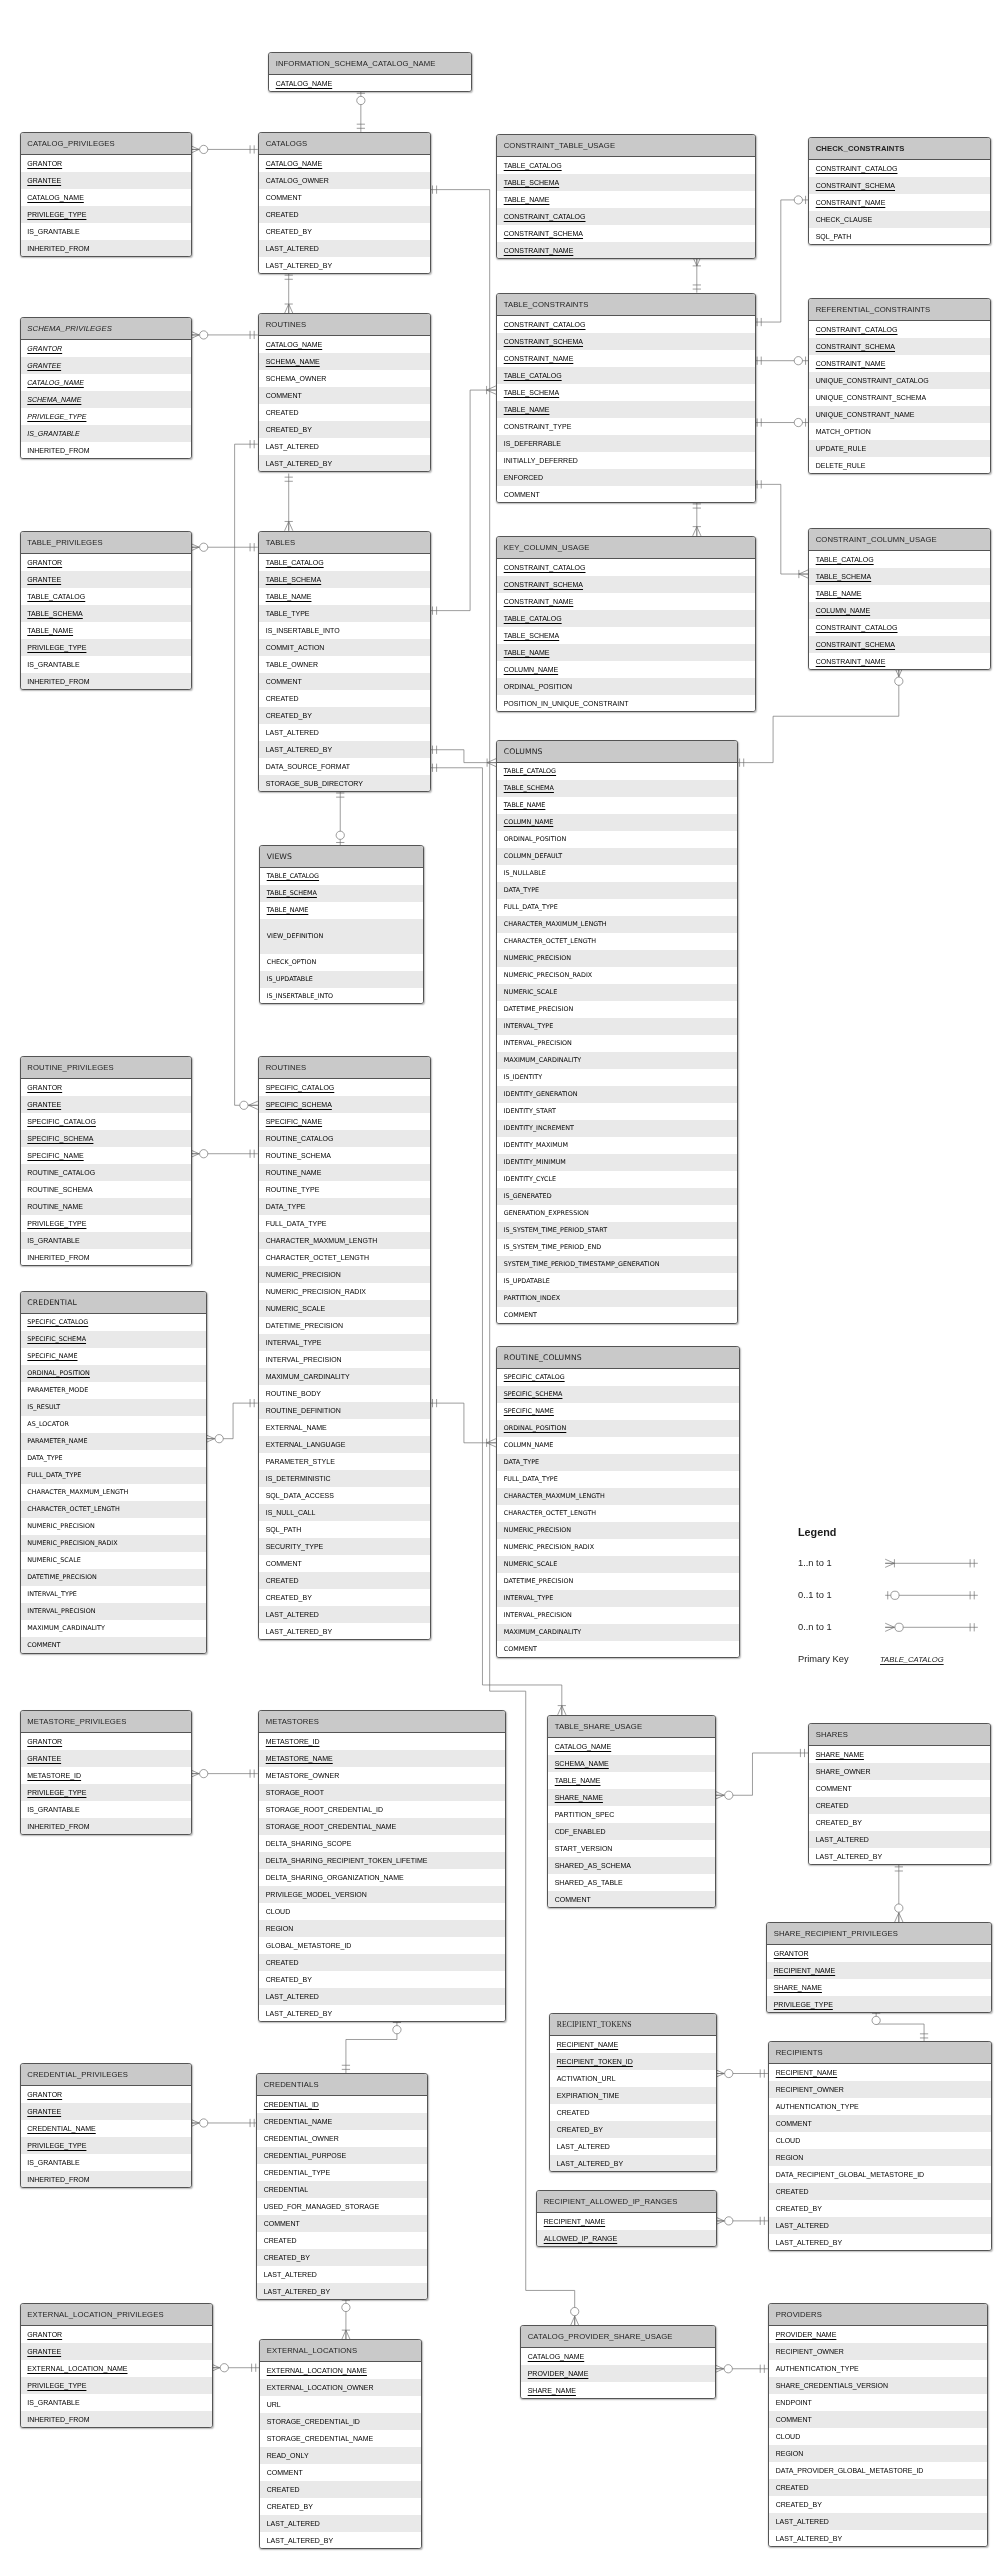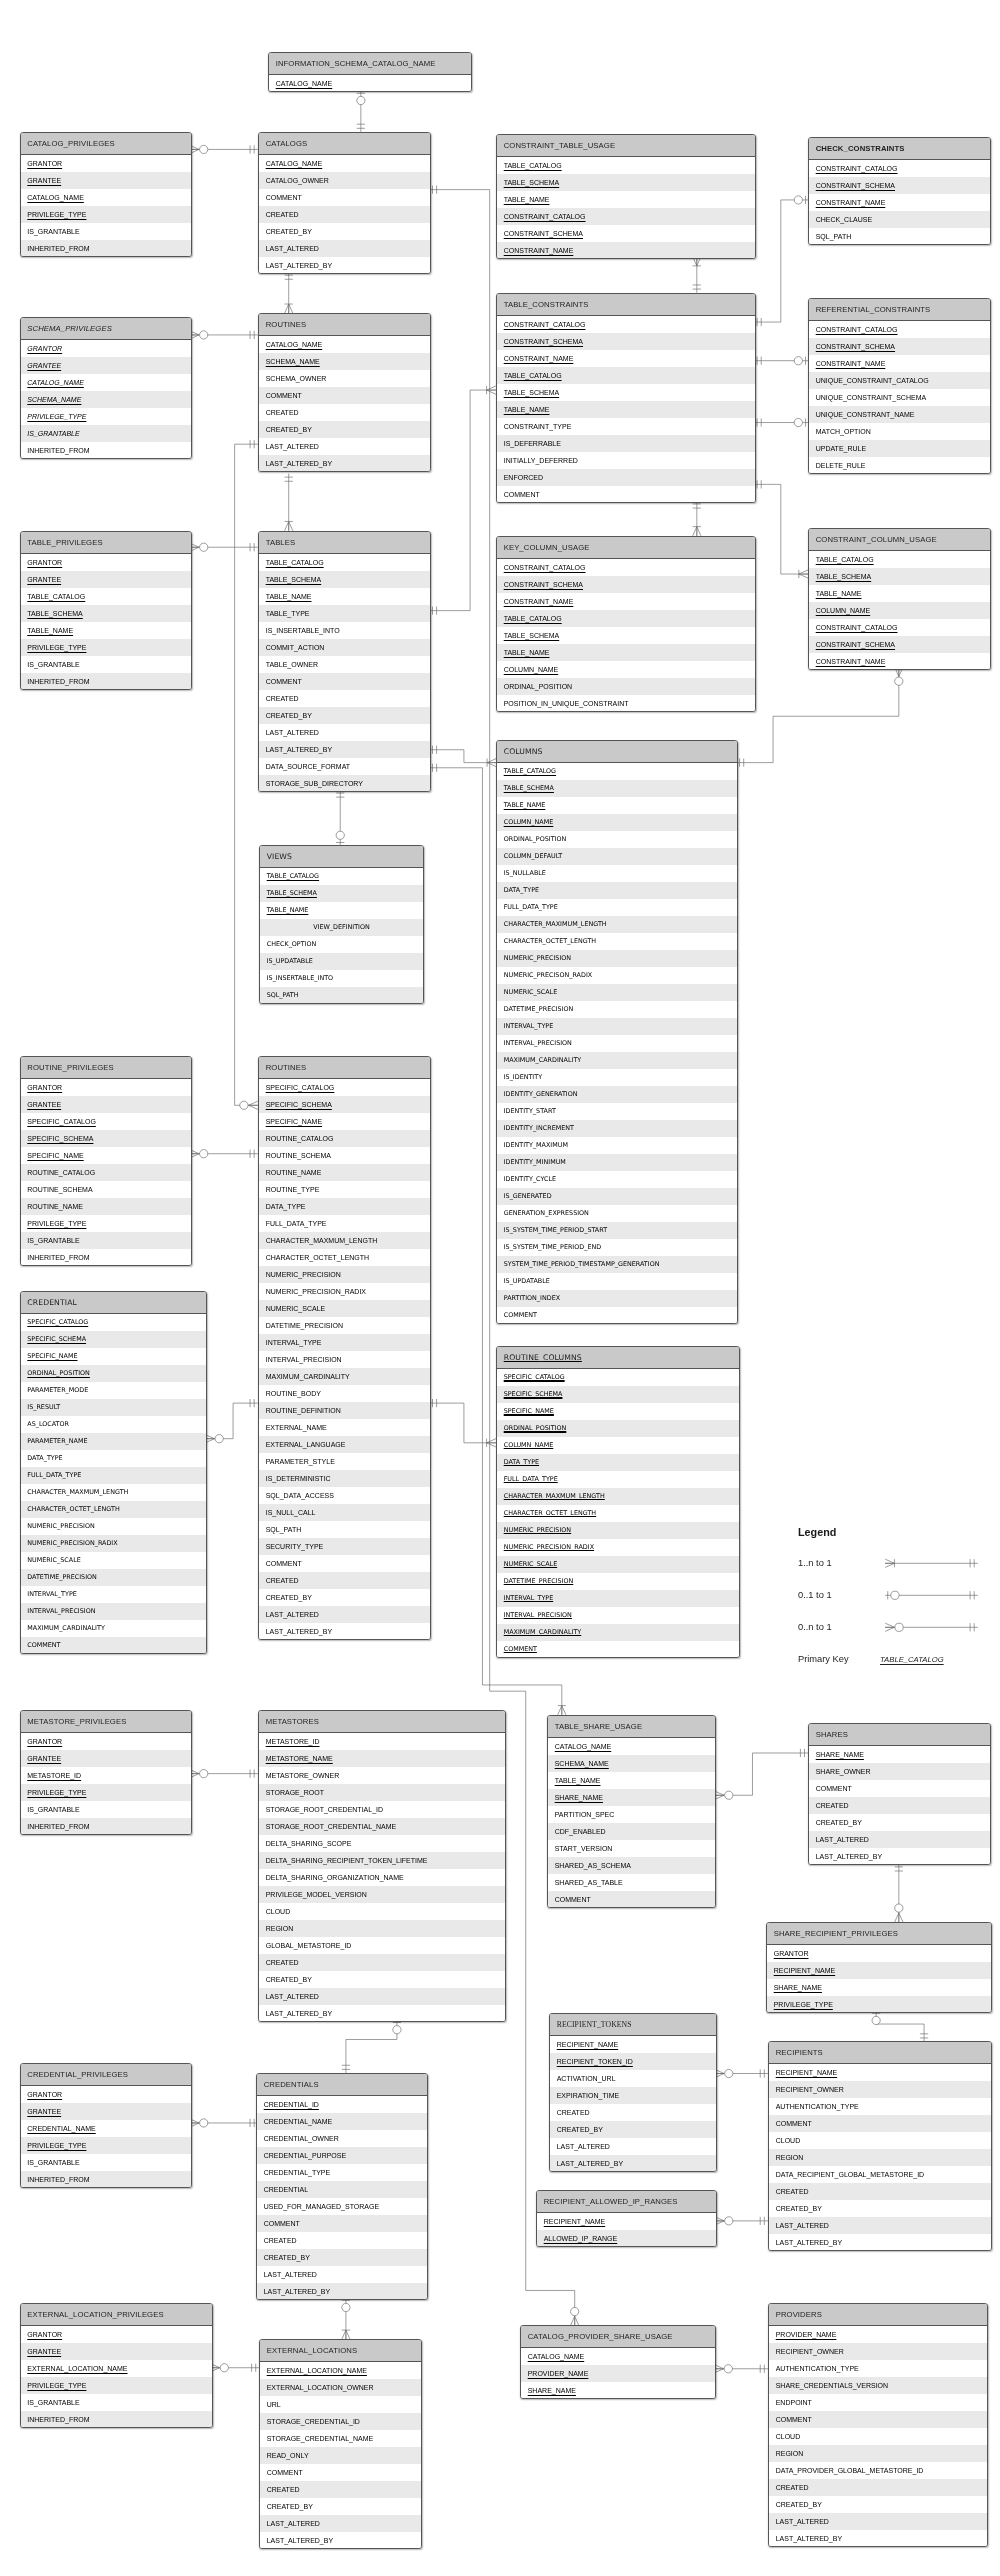--- a/index.html
+++ b/index.html
@@ -756,21 +756,21 @@
         <div class="t-header" style="height: 20.6px;">VIEWS</div>
         <div class="t-row even" style="height: 17px;">
           <span class="pk ">TABLE_CATALOG</span>
         </div>
         <div class="t-row odd" style="height: 17px;">
           <span class="pk ">TABLE_SCHEMA</span>
         </div>
         <div class="t-row even" style="height: 17px;">
           <span class="pk ">TABLE_NAME</span>
         </div>
-        <div class="t-row odd" style="height: 17px; justify-content: center;">
+        <div class="t-row odd" style="height: 35px;">
           <span class="">VIEW_DEFINITION</span>
         </div>
         <div class="t-row even" style="height: 17px;">
           <span class="">CHECK_OPTION</span>
         </div>
         <div class="t-row odd" style="height: 17px;">
           <span class="">IS_UPDATABLE</span>
         </div>
         <div class="t-row even" style="height: 17px;">
           <span class="">IS_INSERTABLE_INTO</span>
@@ -973,21 +973,21 @@
         <div class="t-row odd" style="height: 17px;">
           <span class="">INTERVAL_PRECISION</span>
         </div>
         <div class="t-row even" style="height: 17px;">
           <span class="">MAXIMUM_CARDINALITY</span>
         </div>
         <div class="t-row odd" style="height: 17px;">
           <span class="">COMMENT</span>
         </div>
       </div>
-      <div class="table wide" style="left: 496px; top: 1346px; width: 242px; height: 310px; text-decoration: underline;">
+      <div class="table wide" style="left: 496px; top: 1346px; width: 242px; height: 310px;">
         <div class="t-header" style="height: 20.6px;">ROUTINE_COLUMNS</div>
         <div class="t-row even" style="height: 17px;">
           <span class="pk ">SPECIFIC_CATALOG</span>
         </div>
         <div class="t-row odd" style="height: 17px;">
           <span class="pk ">SPECIFIC_SCHEMA</span>
         </div>
         <div class="t-row even" style="height: 17px;">
           <span class="pk ">SPECIFIC_NAME</span>
         </div>

